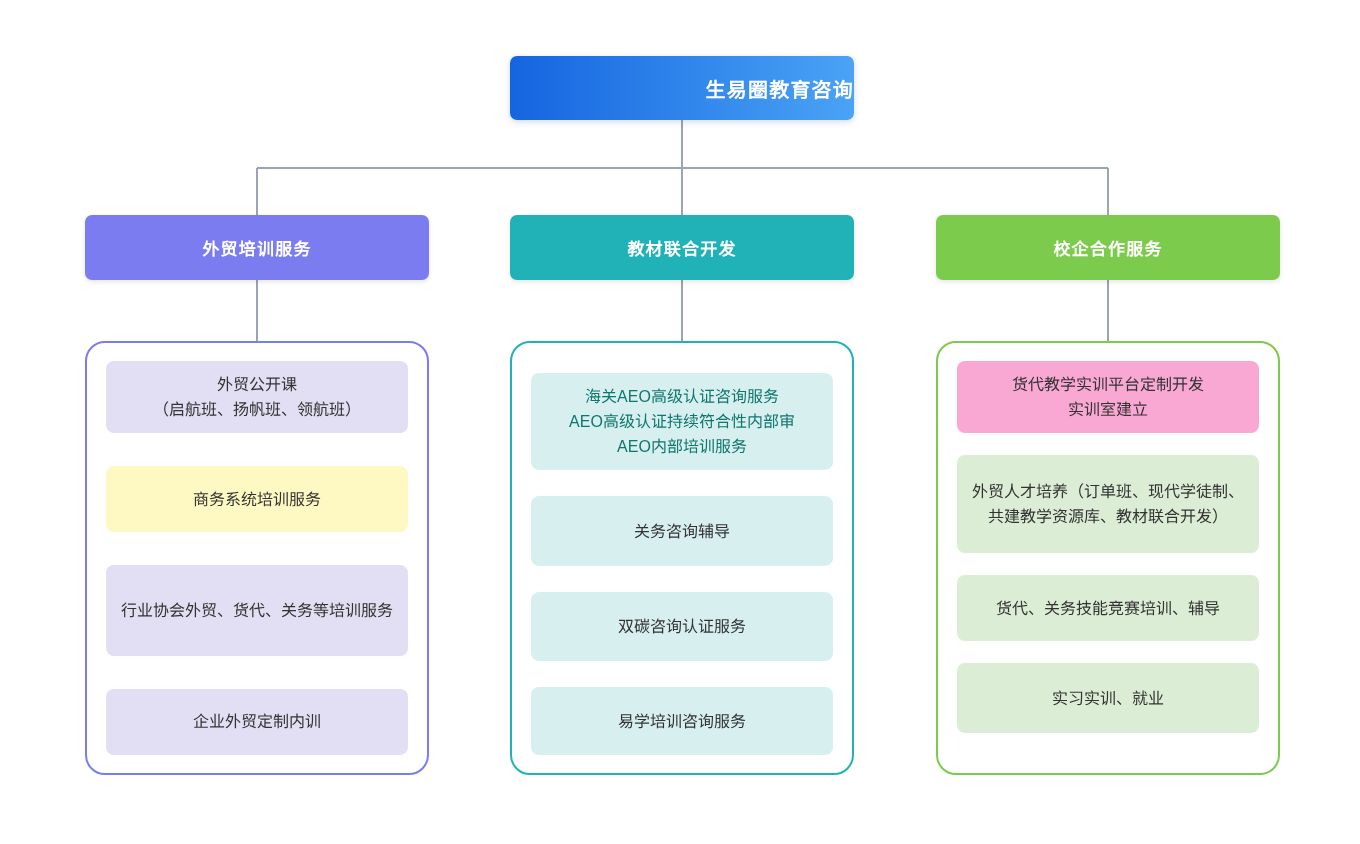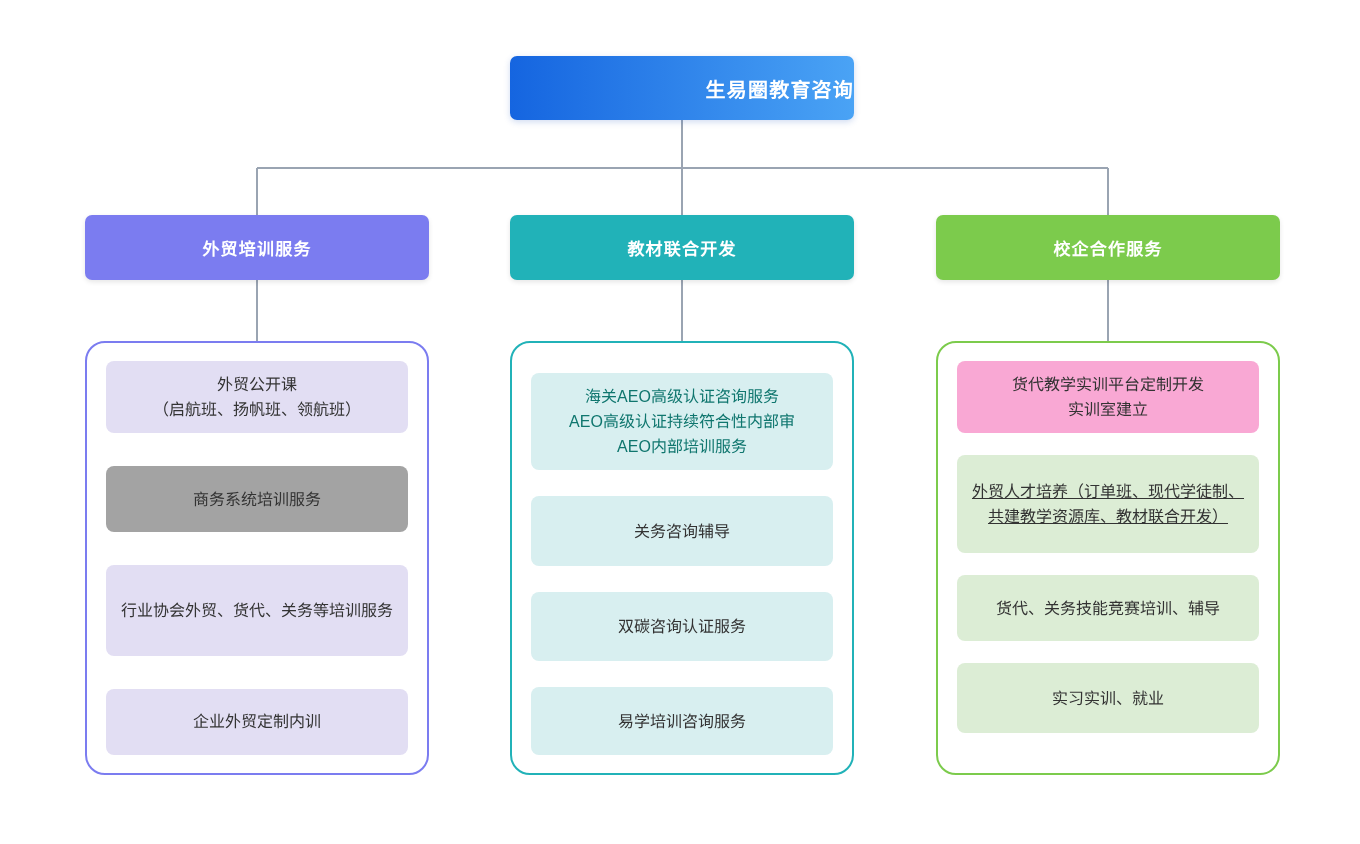--- a/index.html
+++ b/index.html
@@ -121,21 +121,21 @@
   .branch-2 .item-card:last-child { margin-bottom: 0; }
   .branch-2 .card-0 { height: 98px; }
   .branch-2 .card-1 { height: 70px; }
   .branch-2 .card-2 { height: 70px; }
   .branch-2 .card-3 { height: 68px; }
 
   
   .branch-3 .item-card { margin-bottom: 22px; }
   .branch-3 .item-card:last-child { margin-bottom: 0; }
   .branch-3 .card-0 { height: 72px; }
-  .branch-3 .card-1 { height: 98px; text-decoration: underline; }
+  .branch-3 .card-1 { height: 98px; }
   .branch-3 .card-2 { height: 66px; }
   .branch-3 .card-3 { height: 70px; text-align: center; }
 </style>
 </head>
 <body style="background: rgb(255, 255, 255);">
 
 <div class="chart-canvas">
 
   <svg class="connectors" viewBox="0 0 1360 844" xmlns="http://www.w3.org/2000/svg">
     <g stroke="#9aa4b2" stroke-width="1.4" fill="none" shape-rendering="crispEdges">
@@ -158,21 +158,21 @@
     <span>生易圈教育咨询</span>
   </div>
 
   <div class="branch branch-1">
     <div class="branch-header" style="background: rgb(123, 124, 240);">
       <span>外贸培训服务</span>
     </div>
     <div class="branch-body" style="border-color: rgb(123, 124, 240);">
       <div class="item-card card-0" style="background: rgb(226, 222, 243); color: rgb(51, 51, 51);">外贸公开课
 （启航班、扬帆班、领航班）</div>
-      <div class="item-card card-1" style="background: #a3a3a3; color: rgb(51, 51, 51);">商务系统培训服务</div>
+      <div class="item-card card-1" style="background: #fef9c3; color: rgb(51, 51, 51);">商务系统培训服务</div>
       <div class="item-card card-2" style="background: rgb(226, 222, 243); color: rgb(51, 51, 51);">行业协会外贸、货代、关务等培训服务</div>
       <div class="item-card card-3" style="background: rgb(226, 222, 243); color: rgb(51, 51, 51);">企业外贸定制内训</div>
     </div>
   </div>
 
   <div class="branch branch-2">
     <div class="branch-header" style="background: rgb(33, 178, 184);">
       <span>教材联合开发</span>
     </div>
     <div class="branch-body" style="border-color: rgb(33, 178, 184);">

